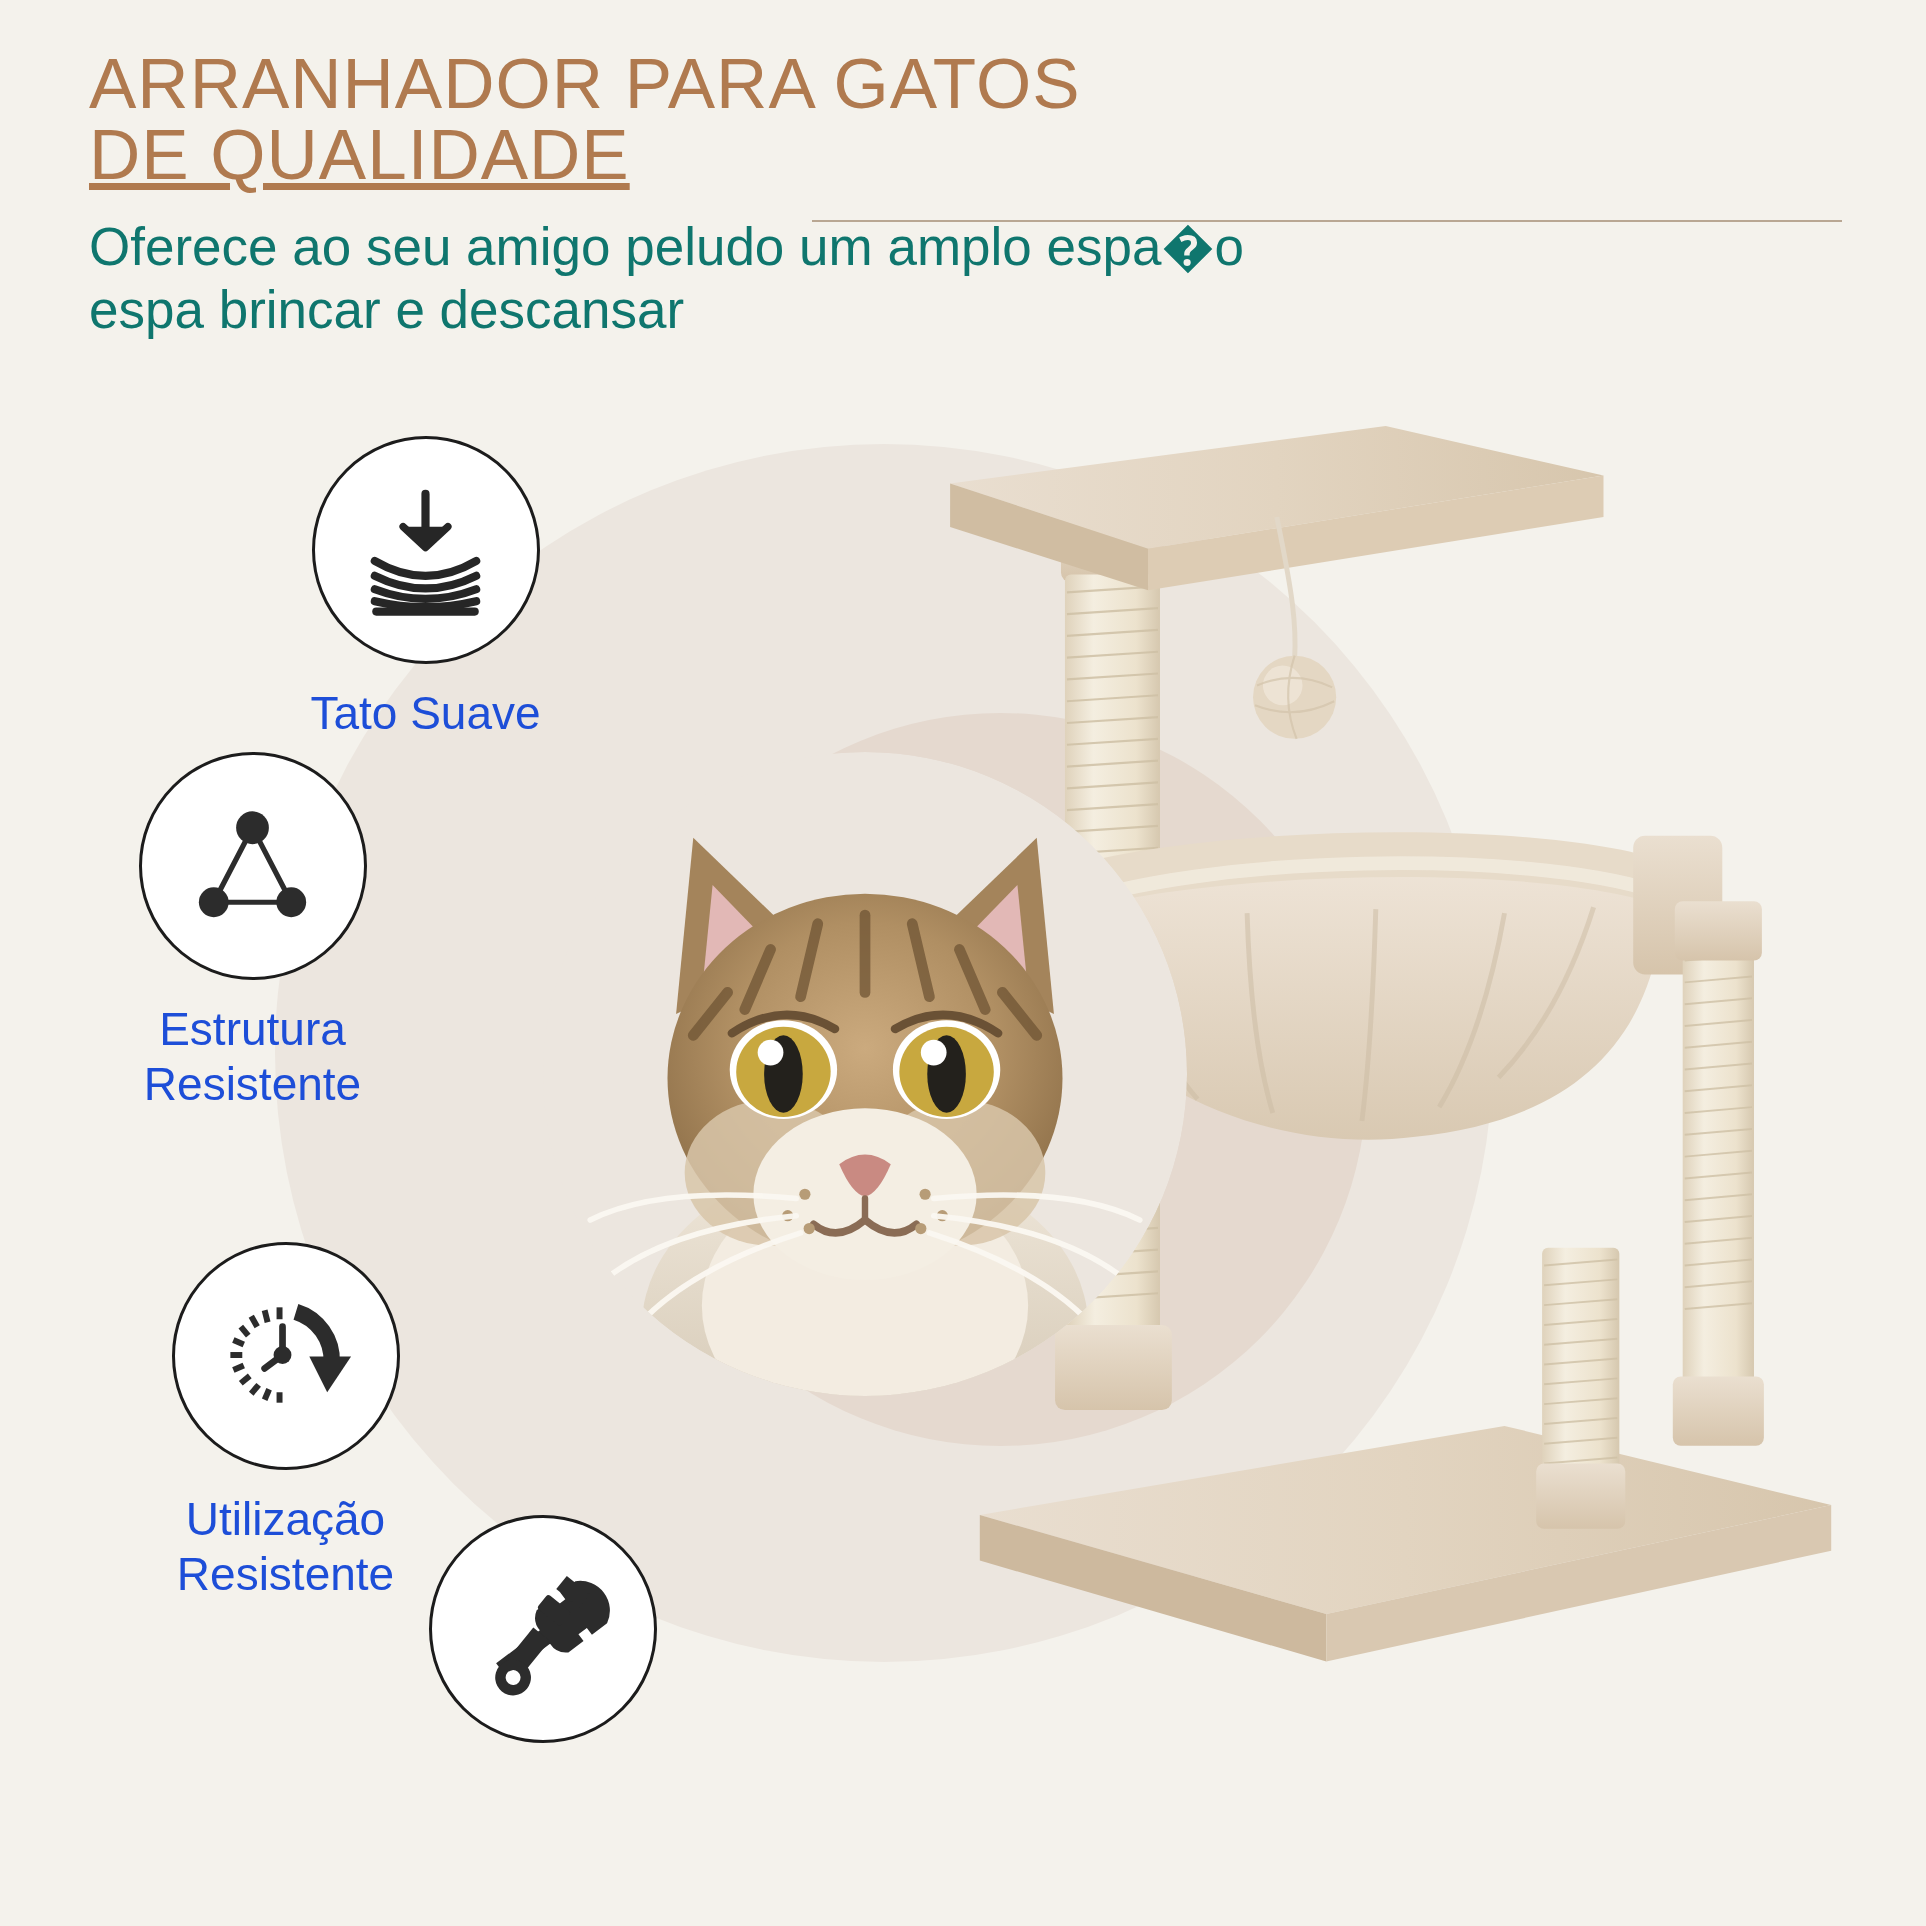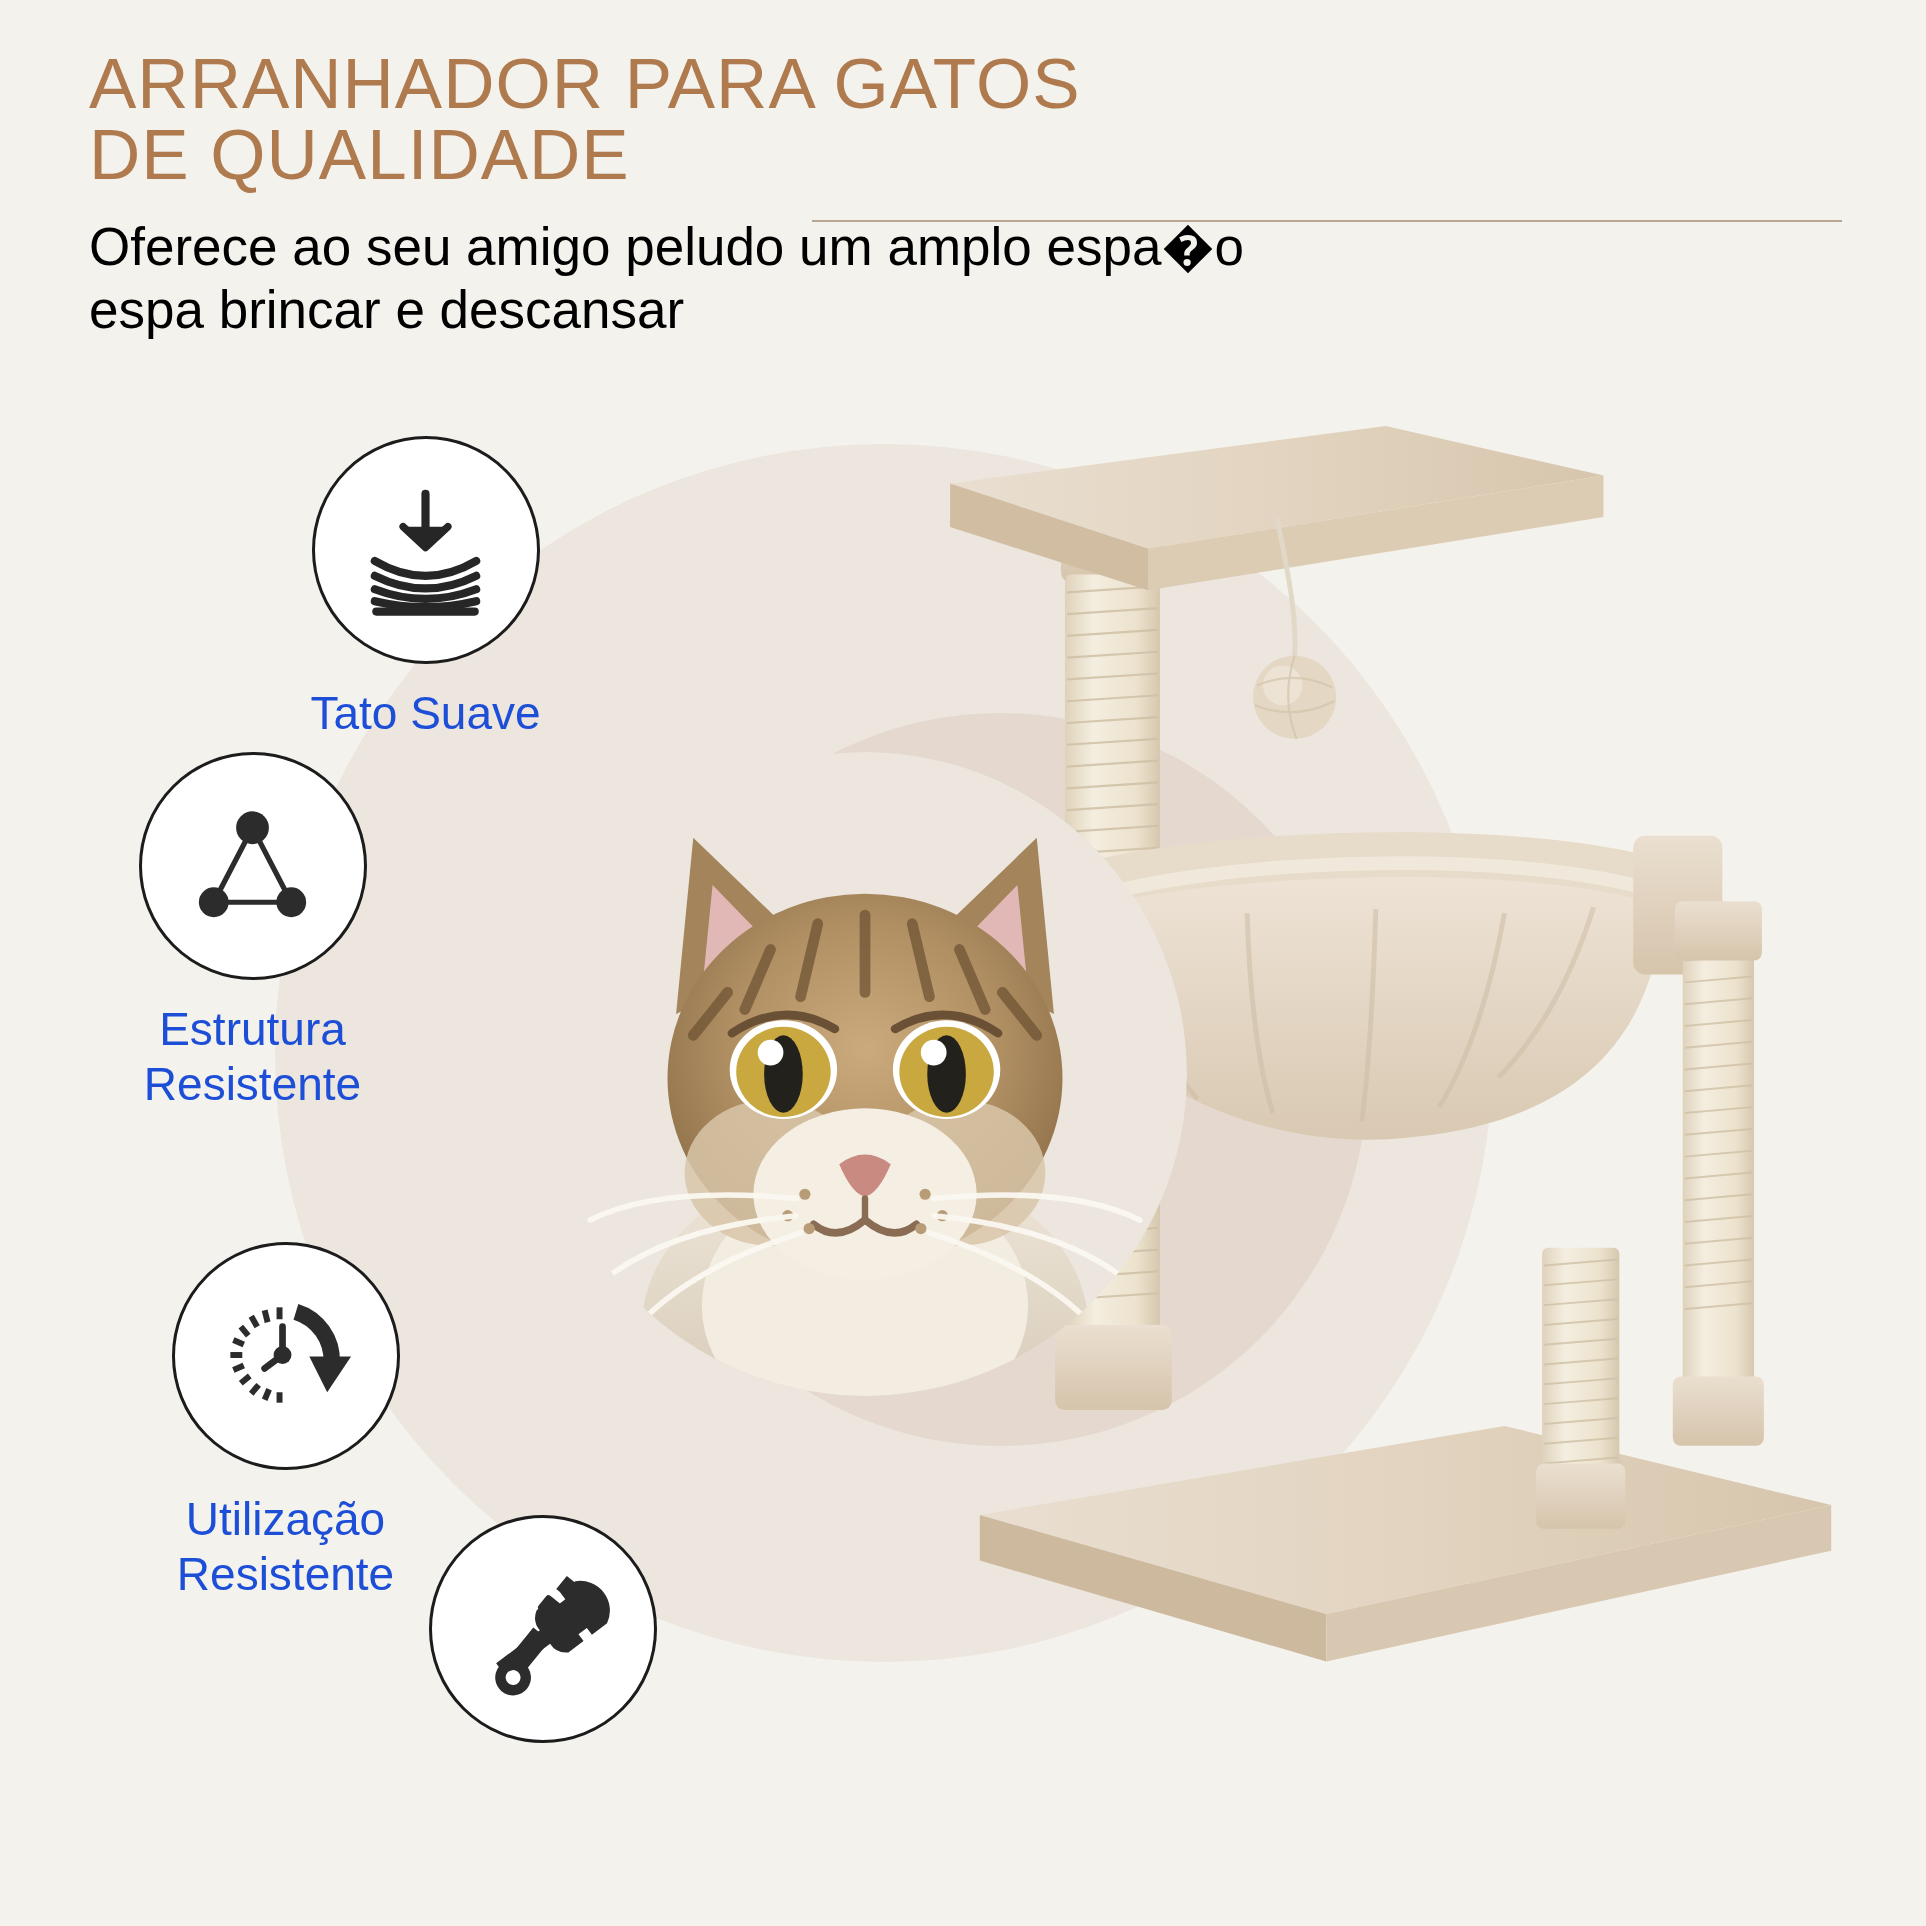--- a/index.html
+++ b/index.html
@@ -35,35 +35,35 @@
     font-family:"Liberation Sans Narrow","Liberation Sans", sans-serif;
     font-size:71px;
     line-height:1.0;
     font-weight:400;
     letter-spacing:1px;
     color:#b07a4f;
     text-transform:uppercase;
     position:relative;
     z-index:4;
   }
-  .title .l2{ display:block; }
+  .title .l2{ display:block;text-decoration:underline; }
   .rule{
     position:absolute;
     left:812px; top:220px;
     width:1030px; height:2px;
     background:#b9a793;
     z-index:2;
   }
   .subtitle{
     margin-top:26px;
     font-family:"Liberation Sans Narrow","Liberation Sans", sans-serif;
     font-size:53px;
     line-height:1.18;
     font-weight:300;
-    color:#000000;
+    color:#0f766e;
     position:relative;
     z-index:4;
   }
   .subtitle span{ display:block; }
 
   
   .feature{ position:absolute; text-align:center; z-index:6; }
   .badge{
     width:228px; height:228px;
     border-radius:50%;

